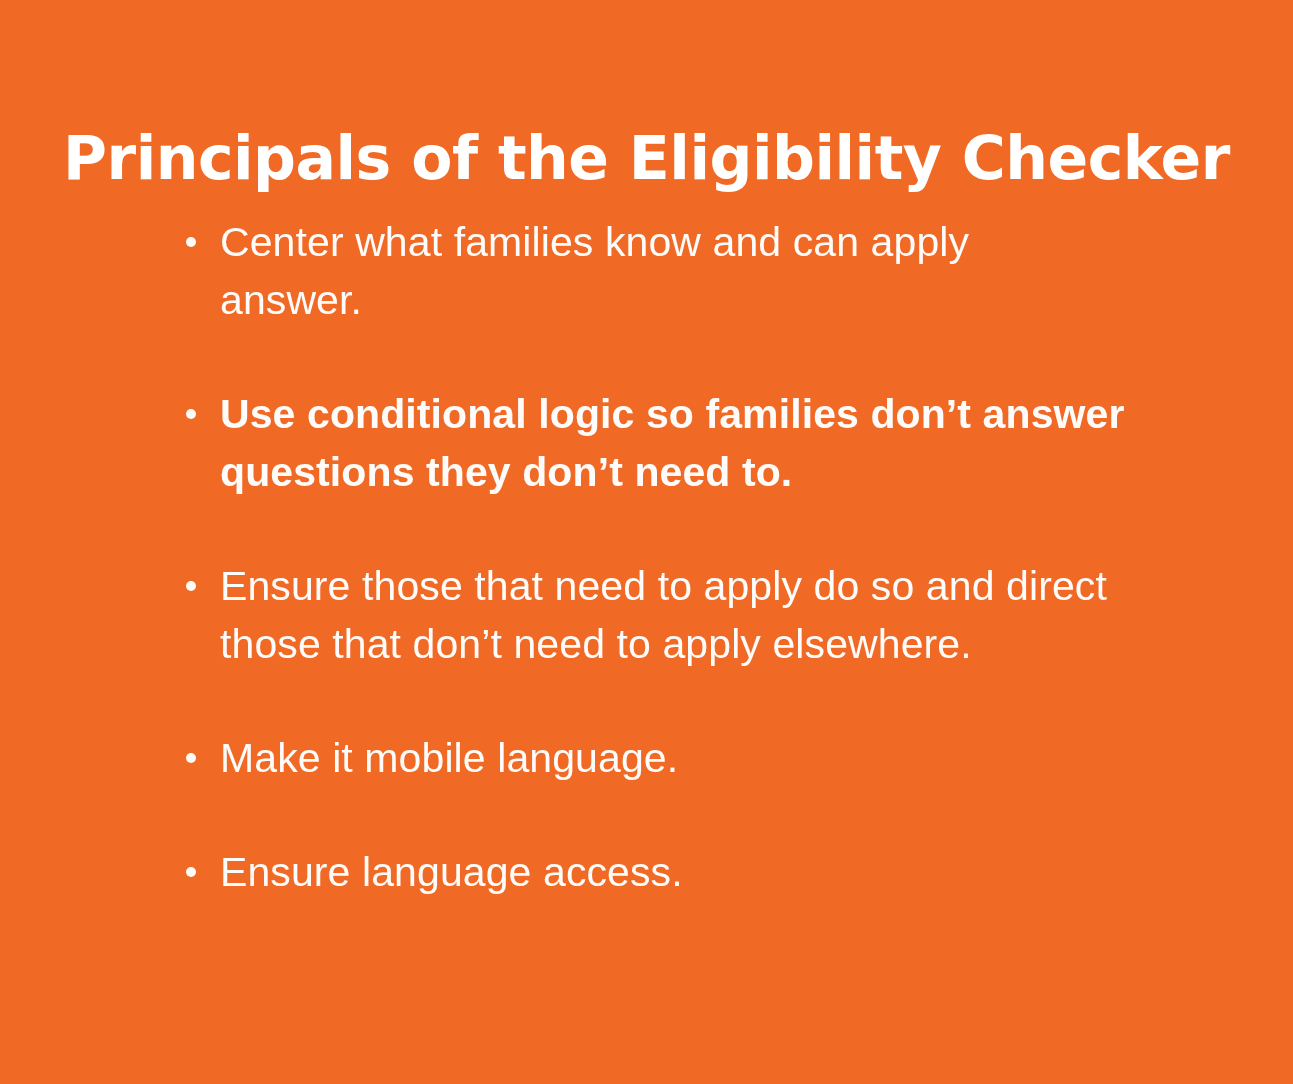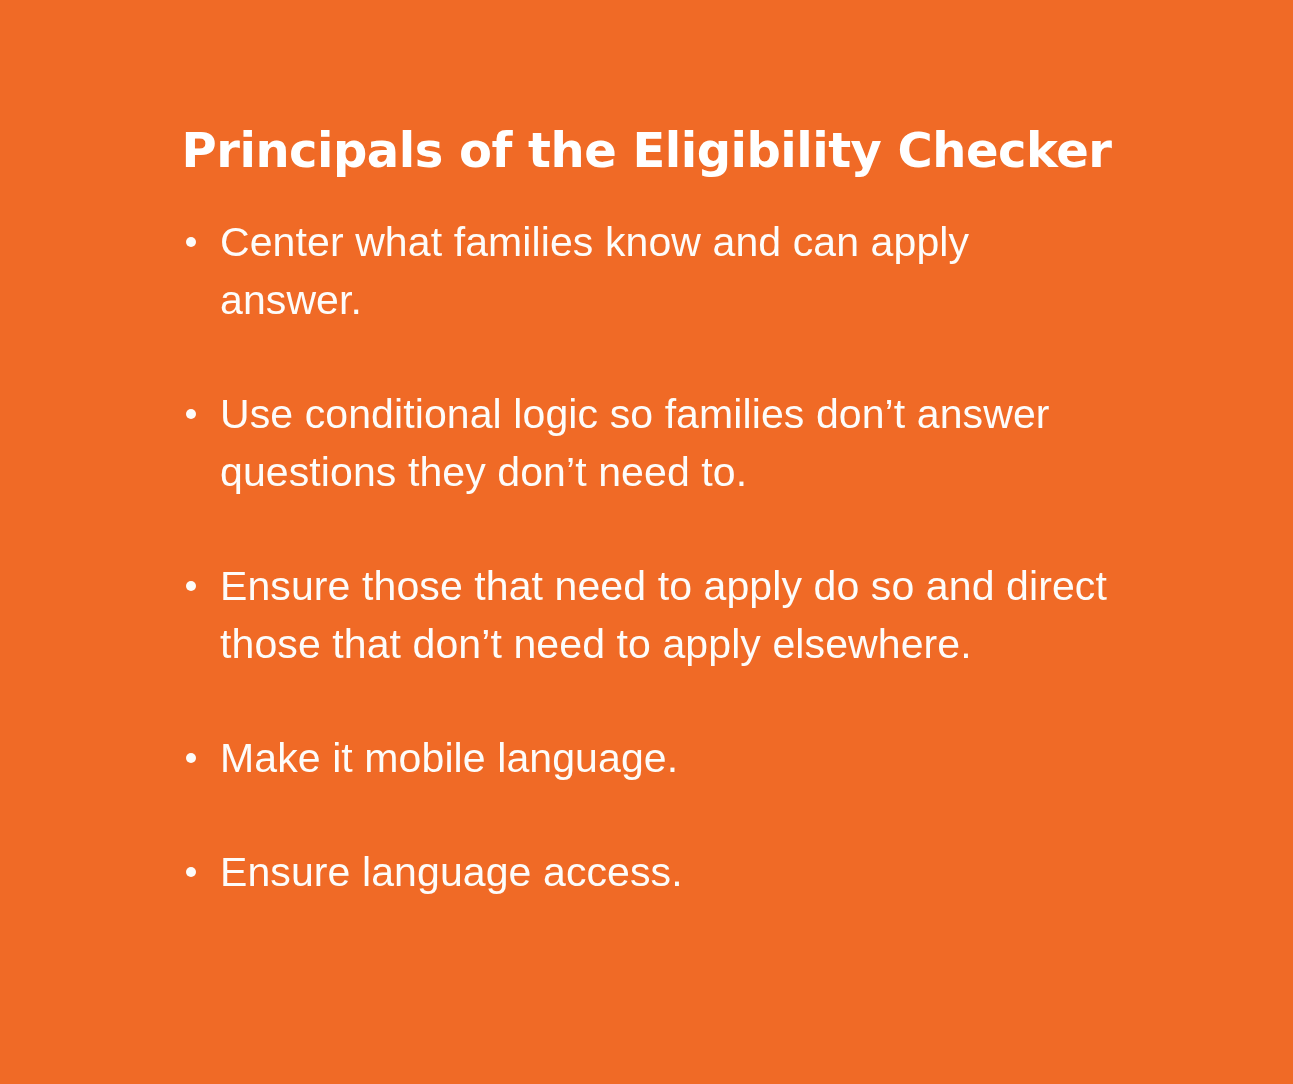--- a/index.html
+++ b/index.html
@@ -24,21 +24,21 @@
 
   .slide-title {
     position: absolute;
     left: 0;
     right: 0;
     top: 88px;
     text-align: center;
     color: #ffffff;
     font-family: "DejaVu Sans", "Liberation Sans", sans-serif;
     font-weight: 700;
-    font-size: 48px;
+    font-size: 60px;
     letter-spacing: -0.5px;
     line-height: 60px;
     white-space: nowrap;
   }
 
   .bullet-list {
     position: absolute;
     left: 182px;
     top: 213px;
     width: 1000px;
@@ -72,21 +72,21 @@
     border-radius: 50%;
     background: #fdfcfa;
   }
 
   .bullet-text {
     display: block;
   }
 
   
   .w-1 { max-width: 880px; }
-  .w-2 { max-width: 995px; }
+  .w-2 { max-width: 995px; font-weight: bold; }
   .w-3 { max-width: 930px; }
   .w-4 { max-width: 900px; }
   .w-5 { max-width: 900px; }
 </style>
 </head>
 <body>
 
 <div class="slide">
 
   <h1 class="slide-title">Principals of the Eligibility Checker</h1>

